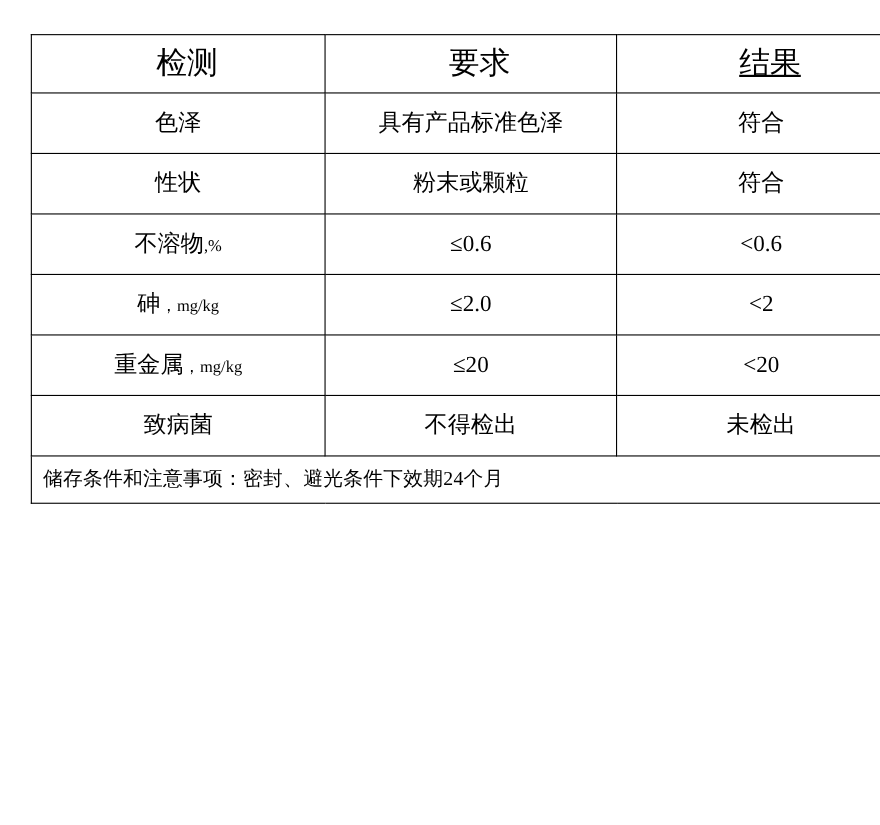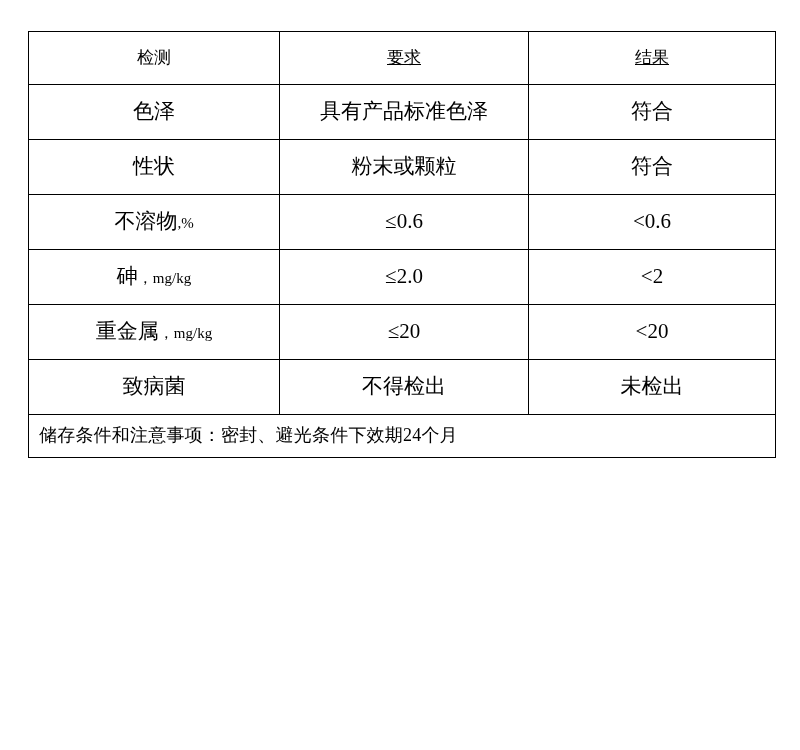--- a/index.html
+++ b/index.html
@@ -30,26 +30,27 @@
   .spec-table td {
     border: 1px solid #000000;
     text-align: center;
     vertical-align: middle;
     padding: 0;
     height: 54px;
     font-size: 21px;
     line-height: 1.2;
   }
   .col-item { width: 250px; }
-  .col-req  { width: 248px; text-decoration: underline; }
+  .col-req  { width: 248px; }
   .col-res  { width: 246px; text-decoration: underline; }
 
   .header-row td {
     height: 52px;
-    font-size: 17px;
+    font-size: 28px;
+    padding-left: 16px;
   }
 
   .unit {
     font-size: 15px;
     font-family: "Liberation Serif", "DejaVu Serif", serif;
   }
   .num {
     font-family: "Liberation Serif", "DejaVu Serif", serif;
   }
   .footer-row td {

